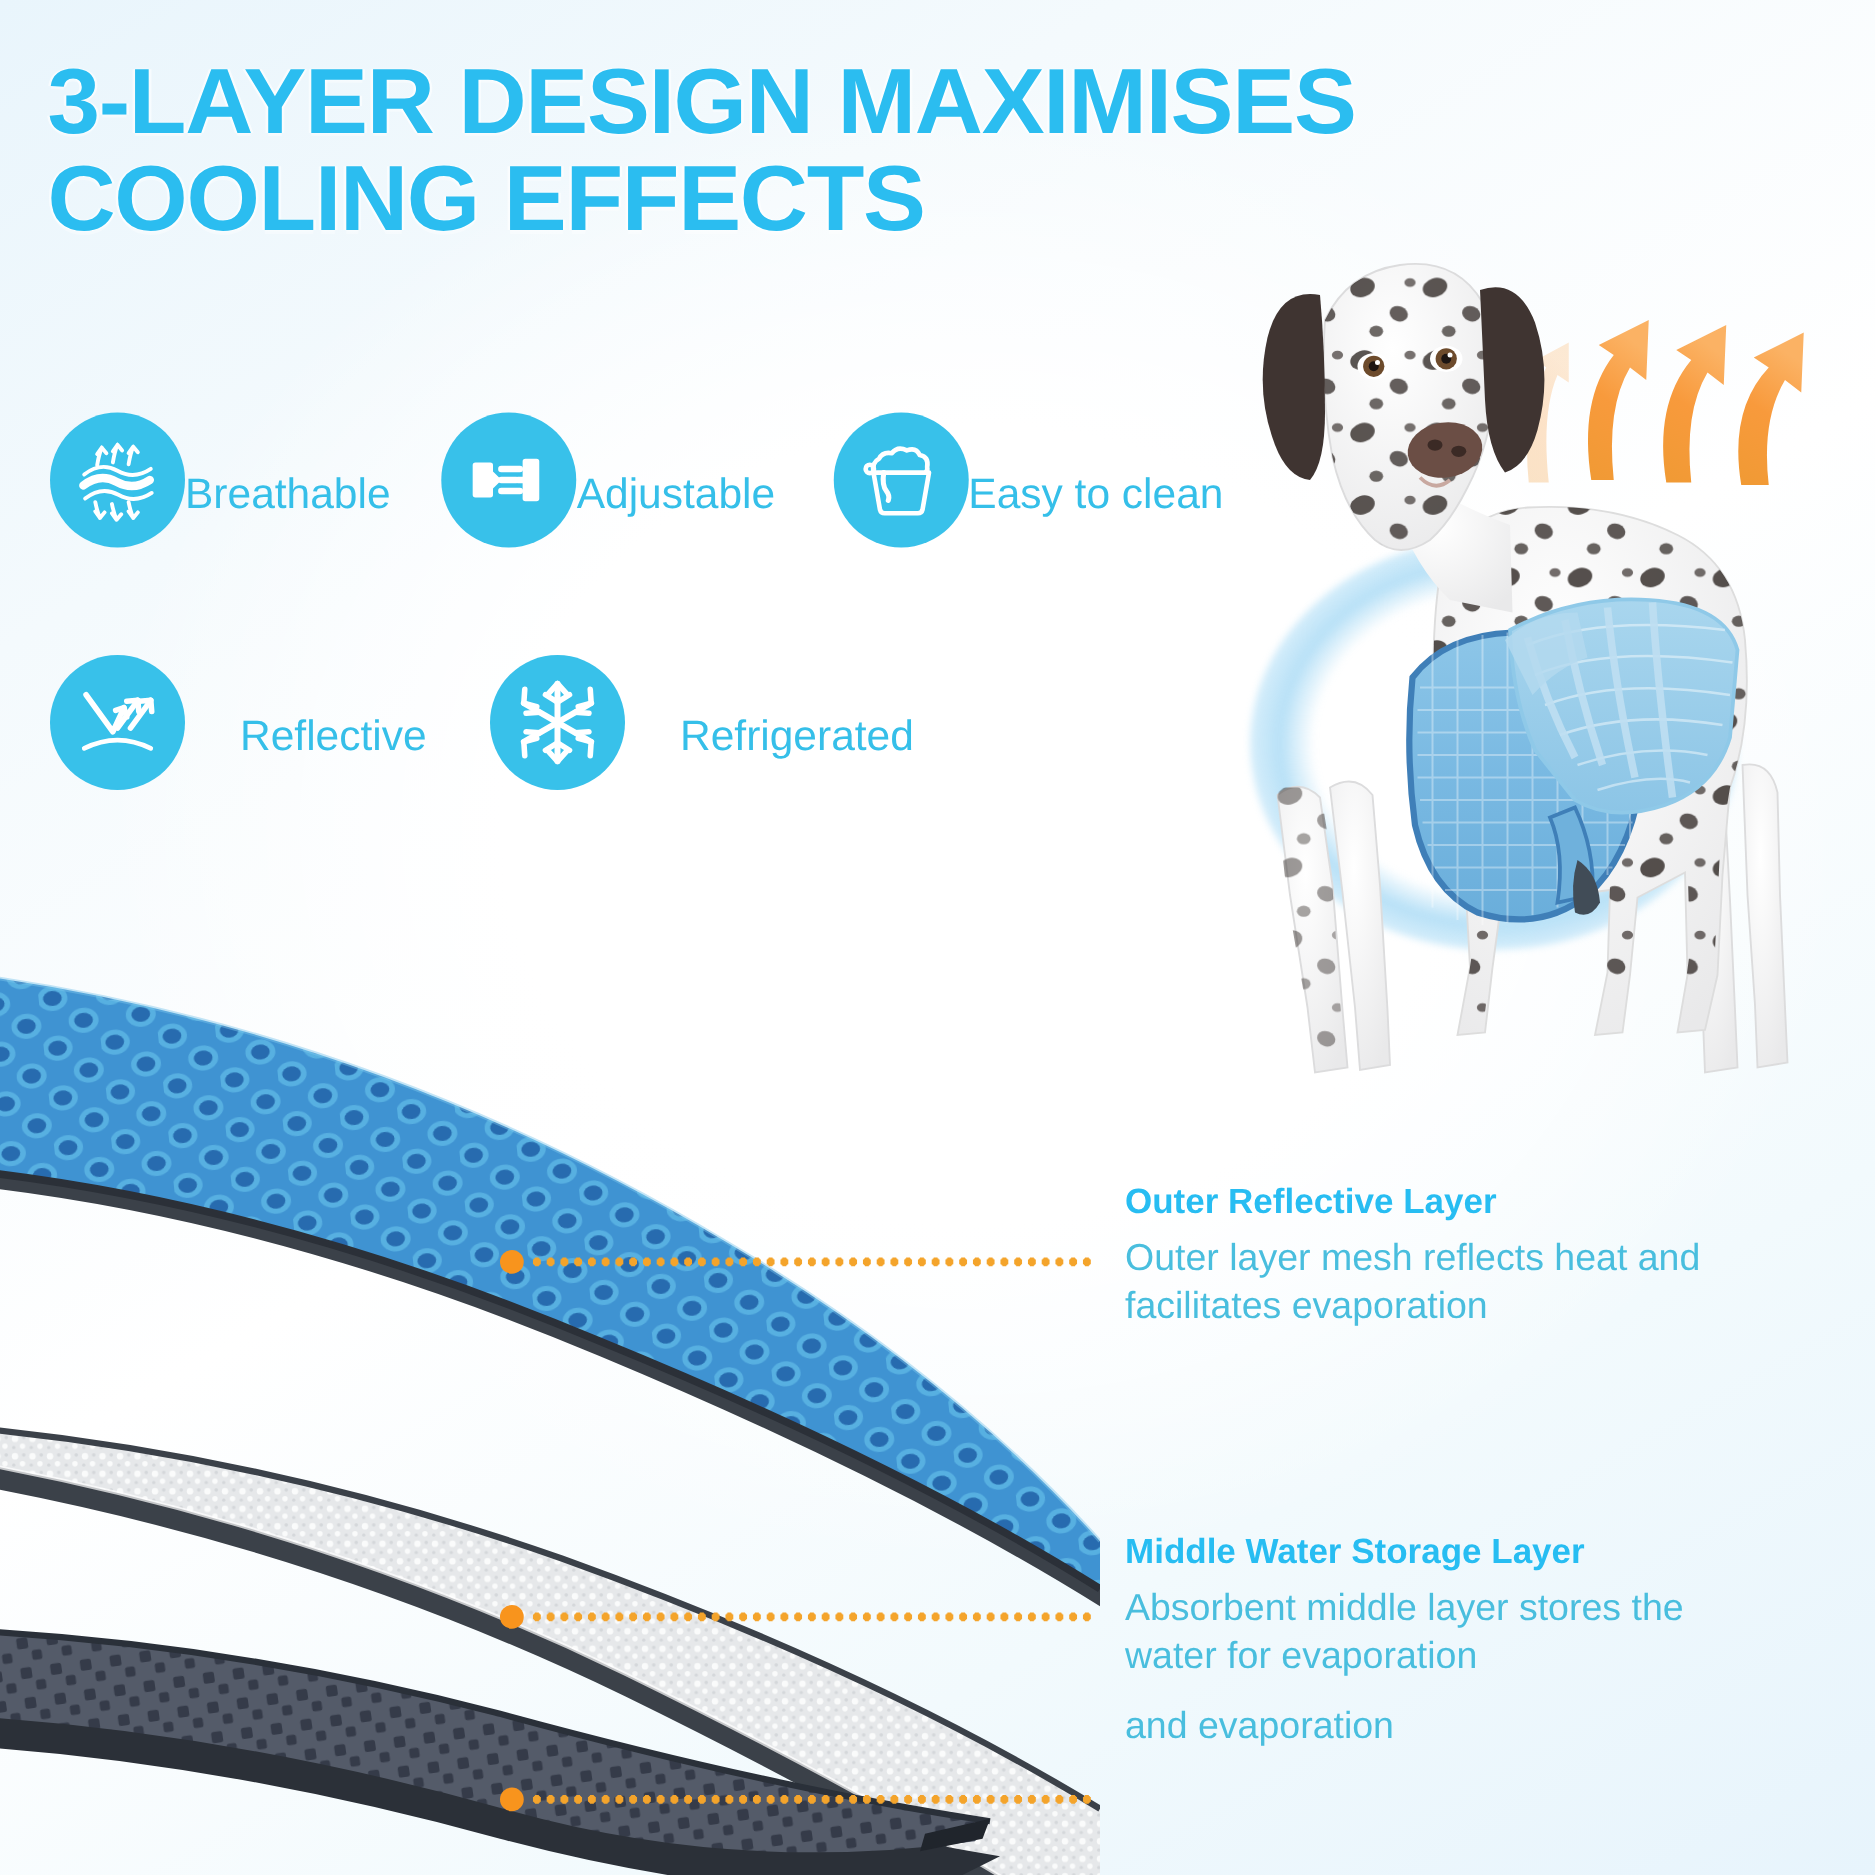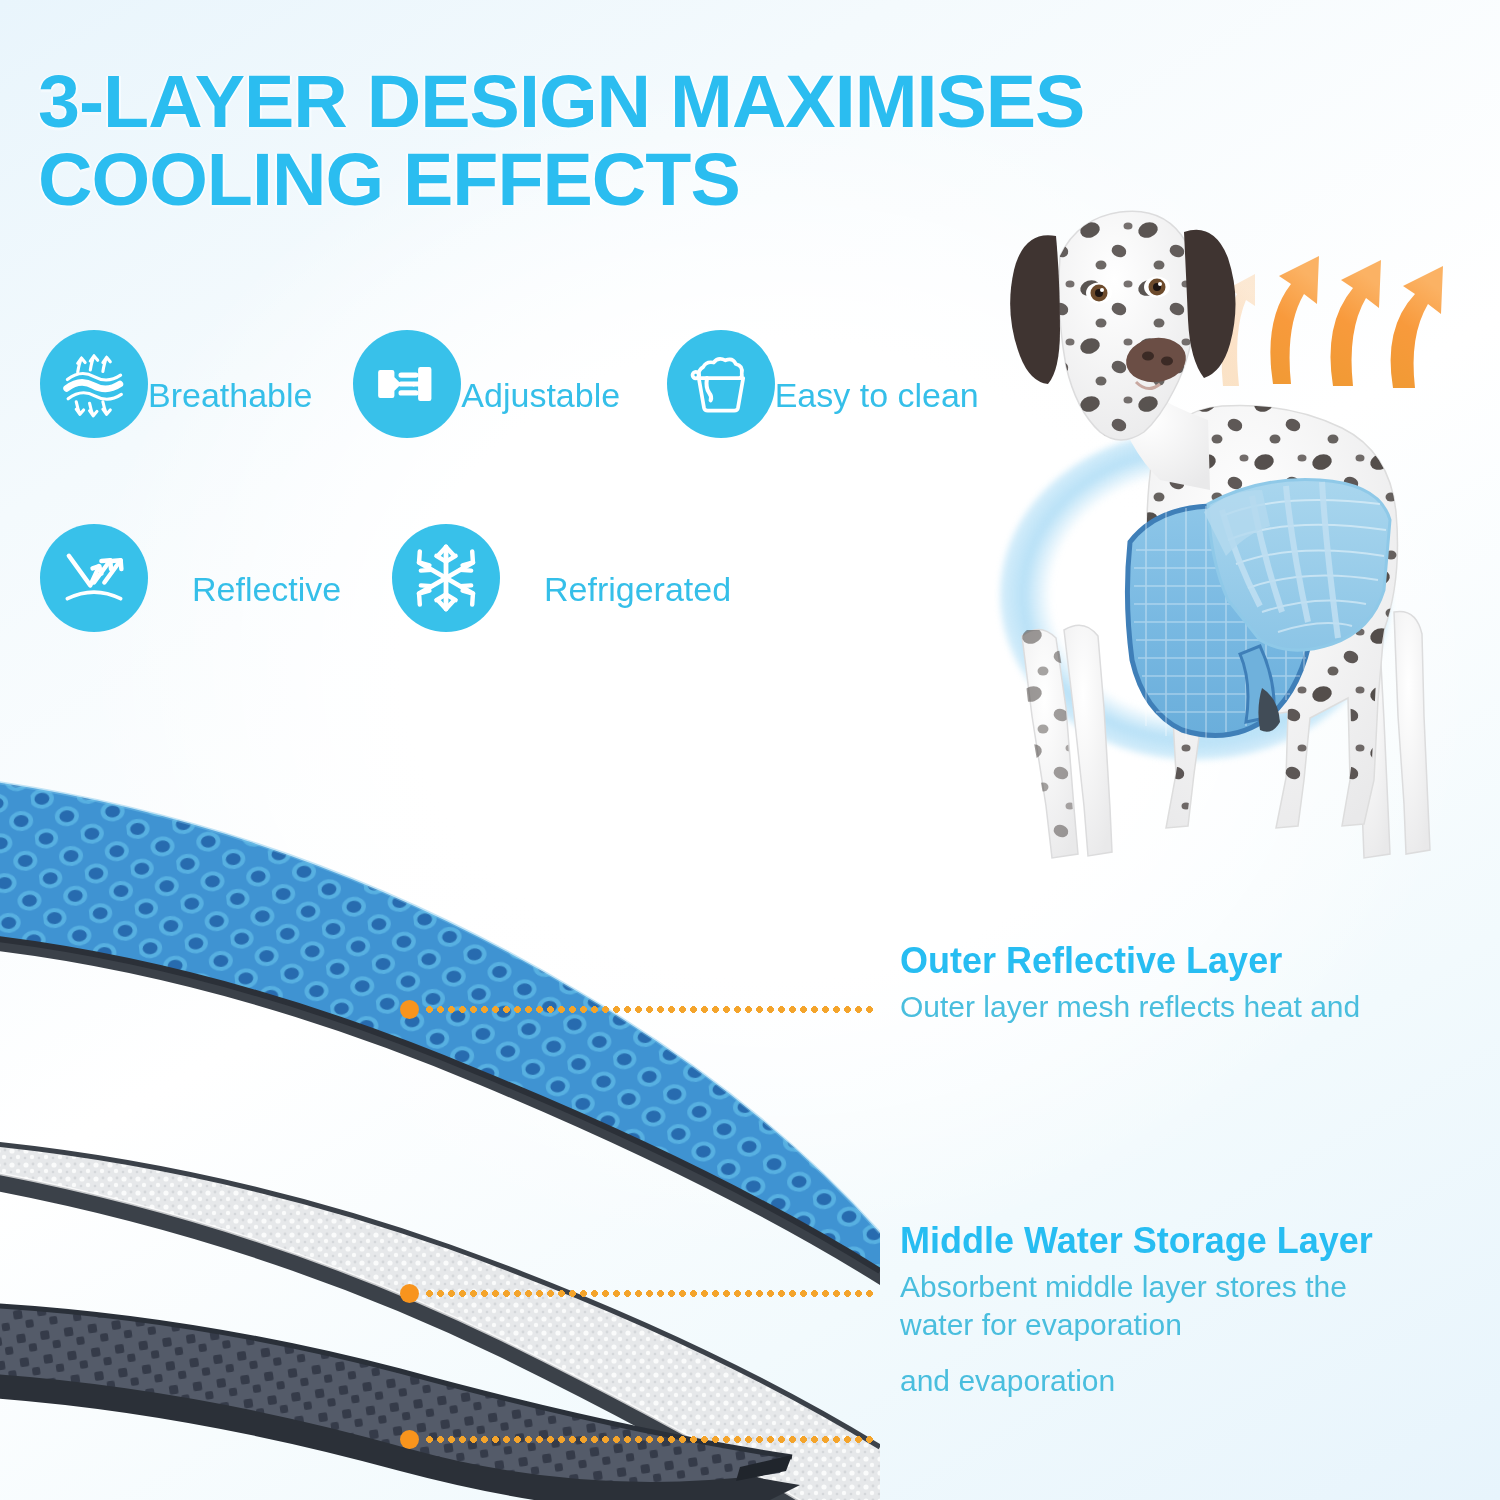--- a/index.html
+++ b/index.html
@@ -15,21 +15,21 @@
   #page {
     position:absolute; inset:0; width:1500px; height:1500px;
     background:
       radial-gradient(ellipse 900px 760px at 52% 44%, #ffffff 0%, #ffffff 42%, rgba(255,255,255,0) 78%),
       linear-gradient(150deg, #e9f5fc 0%, #f4fafd 22%, #ffffff 50%, #f2fafd 76%, #e7f4fc 100%);
     overflow:hidden;
   }
 
   
   #headline {
-    position:absolute; left:38px; top:42px; width:1160px;margin-top:21px;
+    position:absolute; left:38px; top:42px; width:1160px;
   }
   .headline-line {
     font-size:74px;
     line-height:78px;
     font-weight:bold;
     color:#2bbdf0;
     letter-spacing:-1px;
     transform:scaleX(1.02);
     transform-origin:left center;
     text-shadow:
@@ -81,21 +81,21 @@
   #dog-svg { position:absolute; left:0; top:0; }
   #arrows-svg { position:absolute; left:255px; top:48px; }
 
   
   #layers { position:absolute; left:-20px; top:755px; width:900px; height:760px; }
   #layers svg { display:block; }
 
   
   .callout { position:absolute; }
   .callout-title {
-    font-size:36px; font-weight:bold; color:#27bdf2; white-space:nowrap;
+    font-size:28px; font-weight:bold; color:#27bdf2; white-space:nowrap;
     line-height:46px;
   }
   .callout-body {
     font-size:30px; color:#49bede; line-height:38px; margin-top:4px;
   }
   #callout-outer  { left:900px; top:938px;  width:600px; }
   #callout-middle { left:900px; top:1218px; width:600px; }
   #callout-inner  { left:900px; top:1358px; width:600px; }
 
   .connector { position:absolute; height:18px; }
@@ -446,20 +446,21 @@
   </div>
   <div class="connector" id="conn-inner">
     <span class="conn-dot"></span>
     <span class="conn-line"></span>
   </div>
 
   <div class="callout" id="callout-outer">
     <div class="callout-title">Outer Reflective Layer</div>
     <div class="callout-body">
       <div>Outer layer mesh reflects heat and</div>
+      <div>facilitates evaporation</div>
     </div>
   </div>
 
   <div class="callout" id="callout-middle">
     <div class="callout-title">Middle Water Storage Layer</div>
     <div class="callout-body">
       <div>Absorbent middle layer stores the</div>
       <div>water for evaporation</div>
     </div>
   </div>

